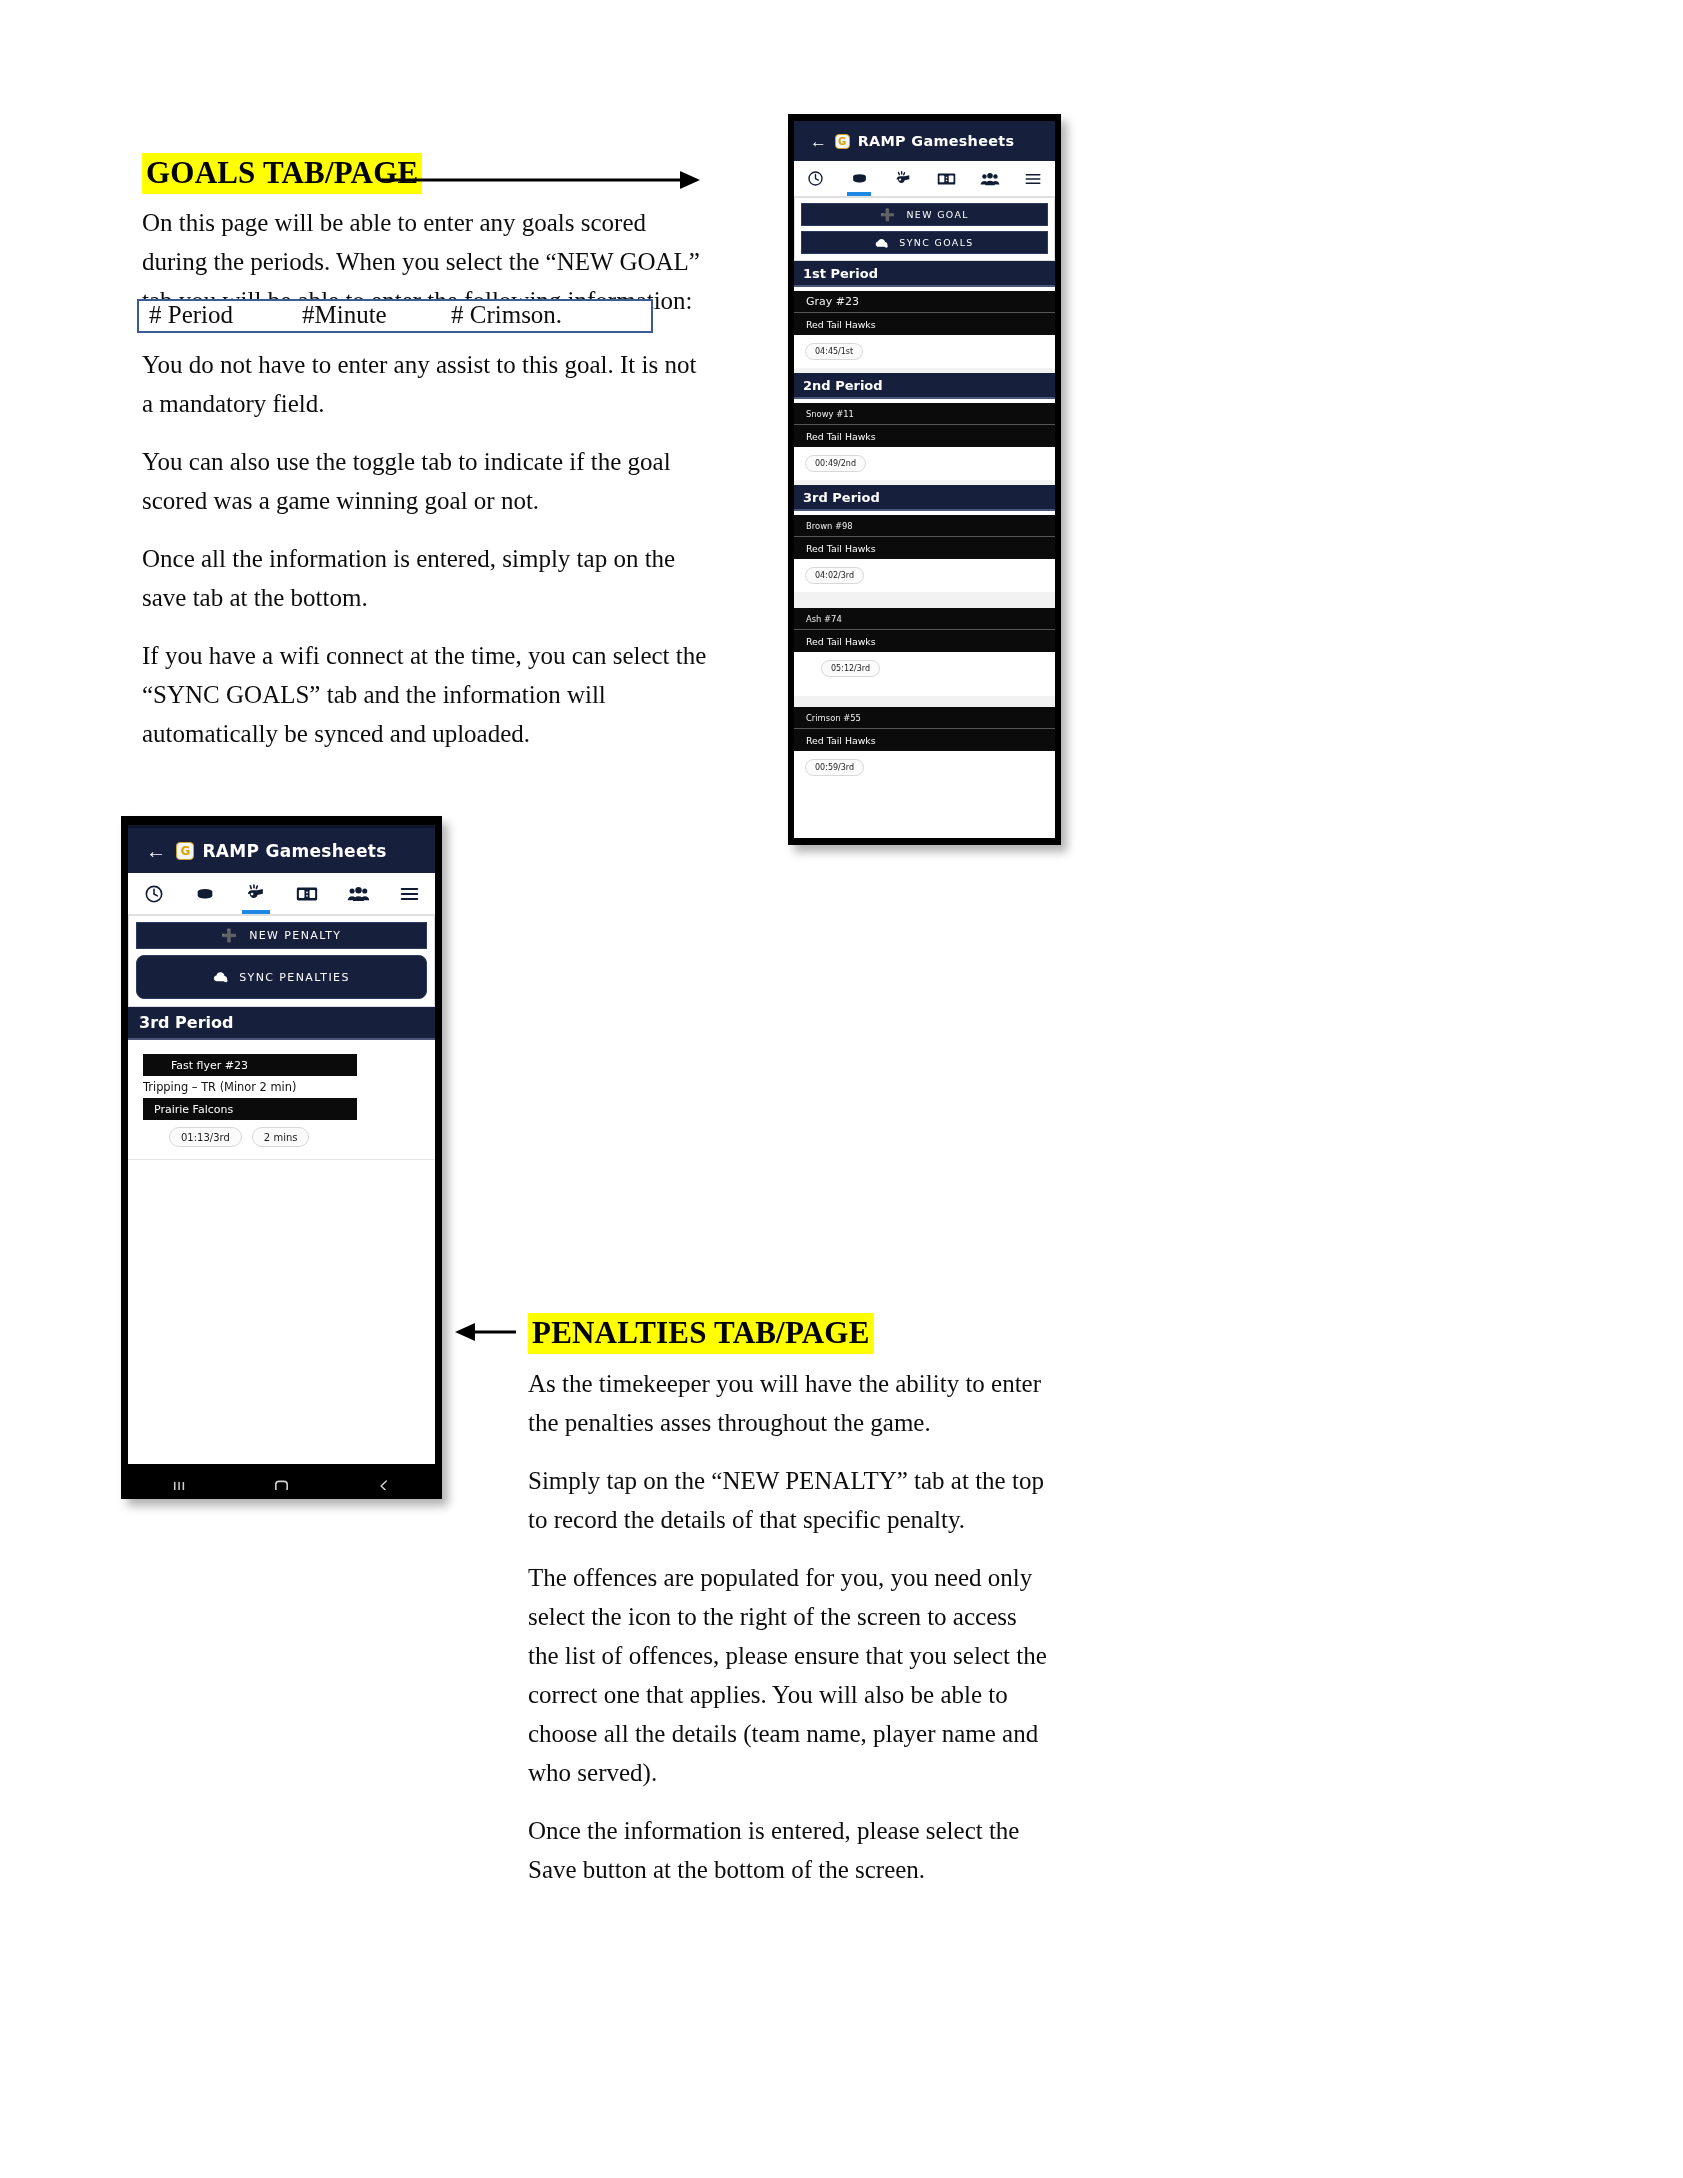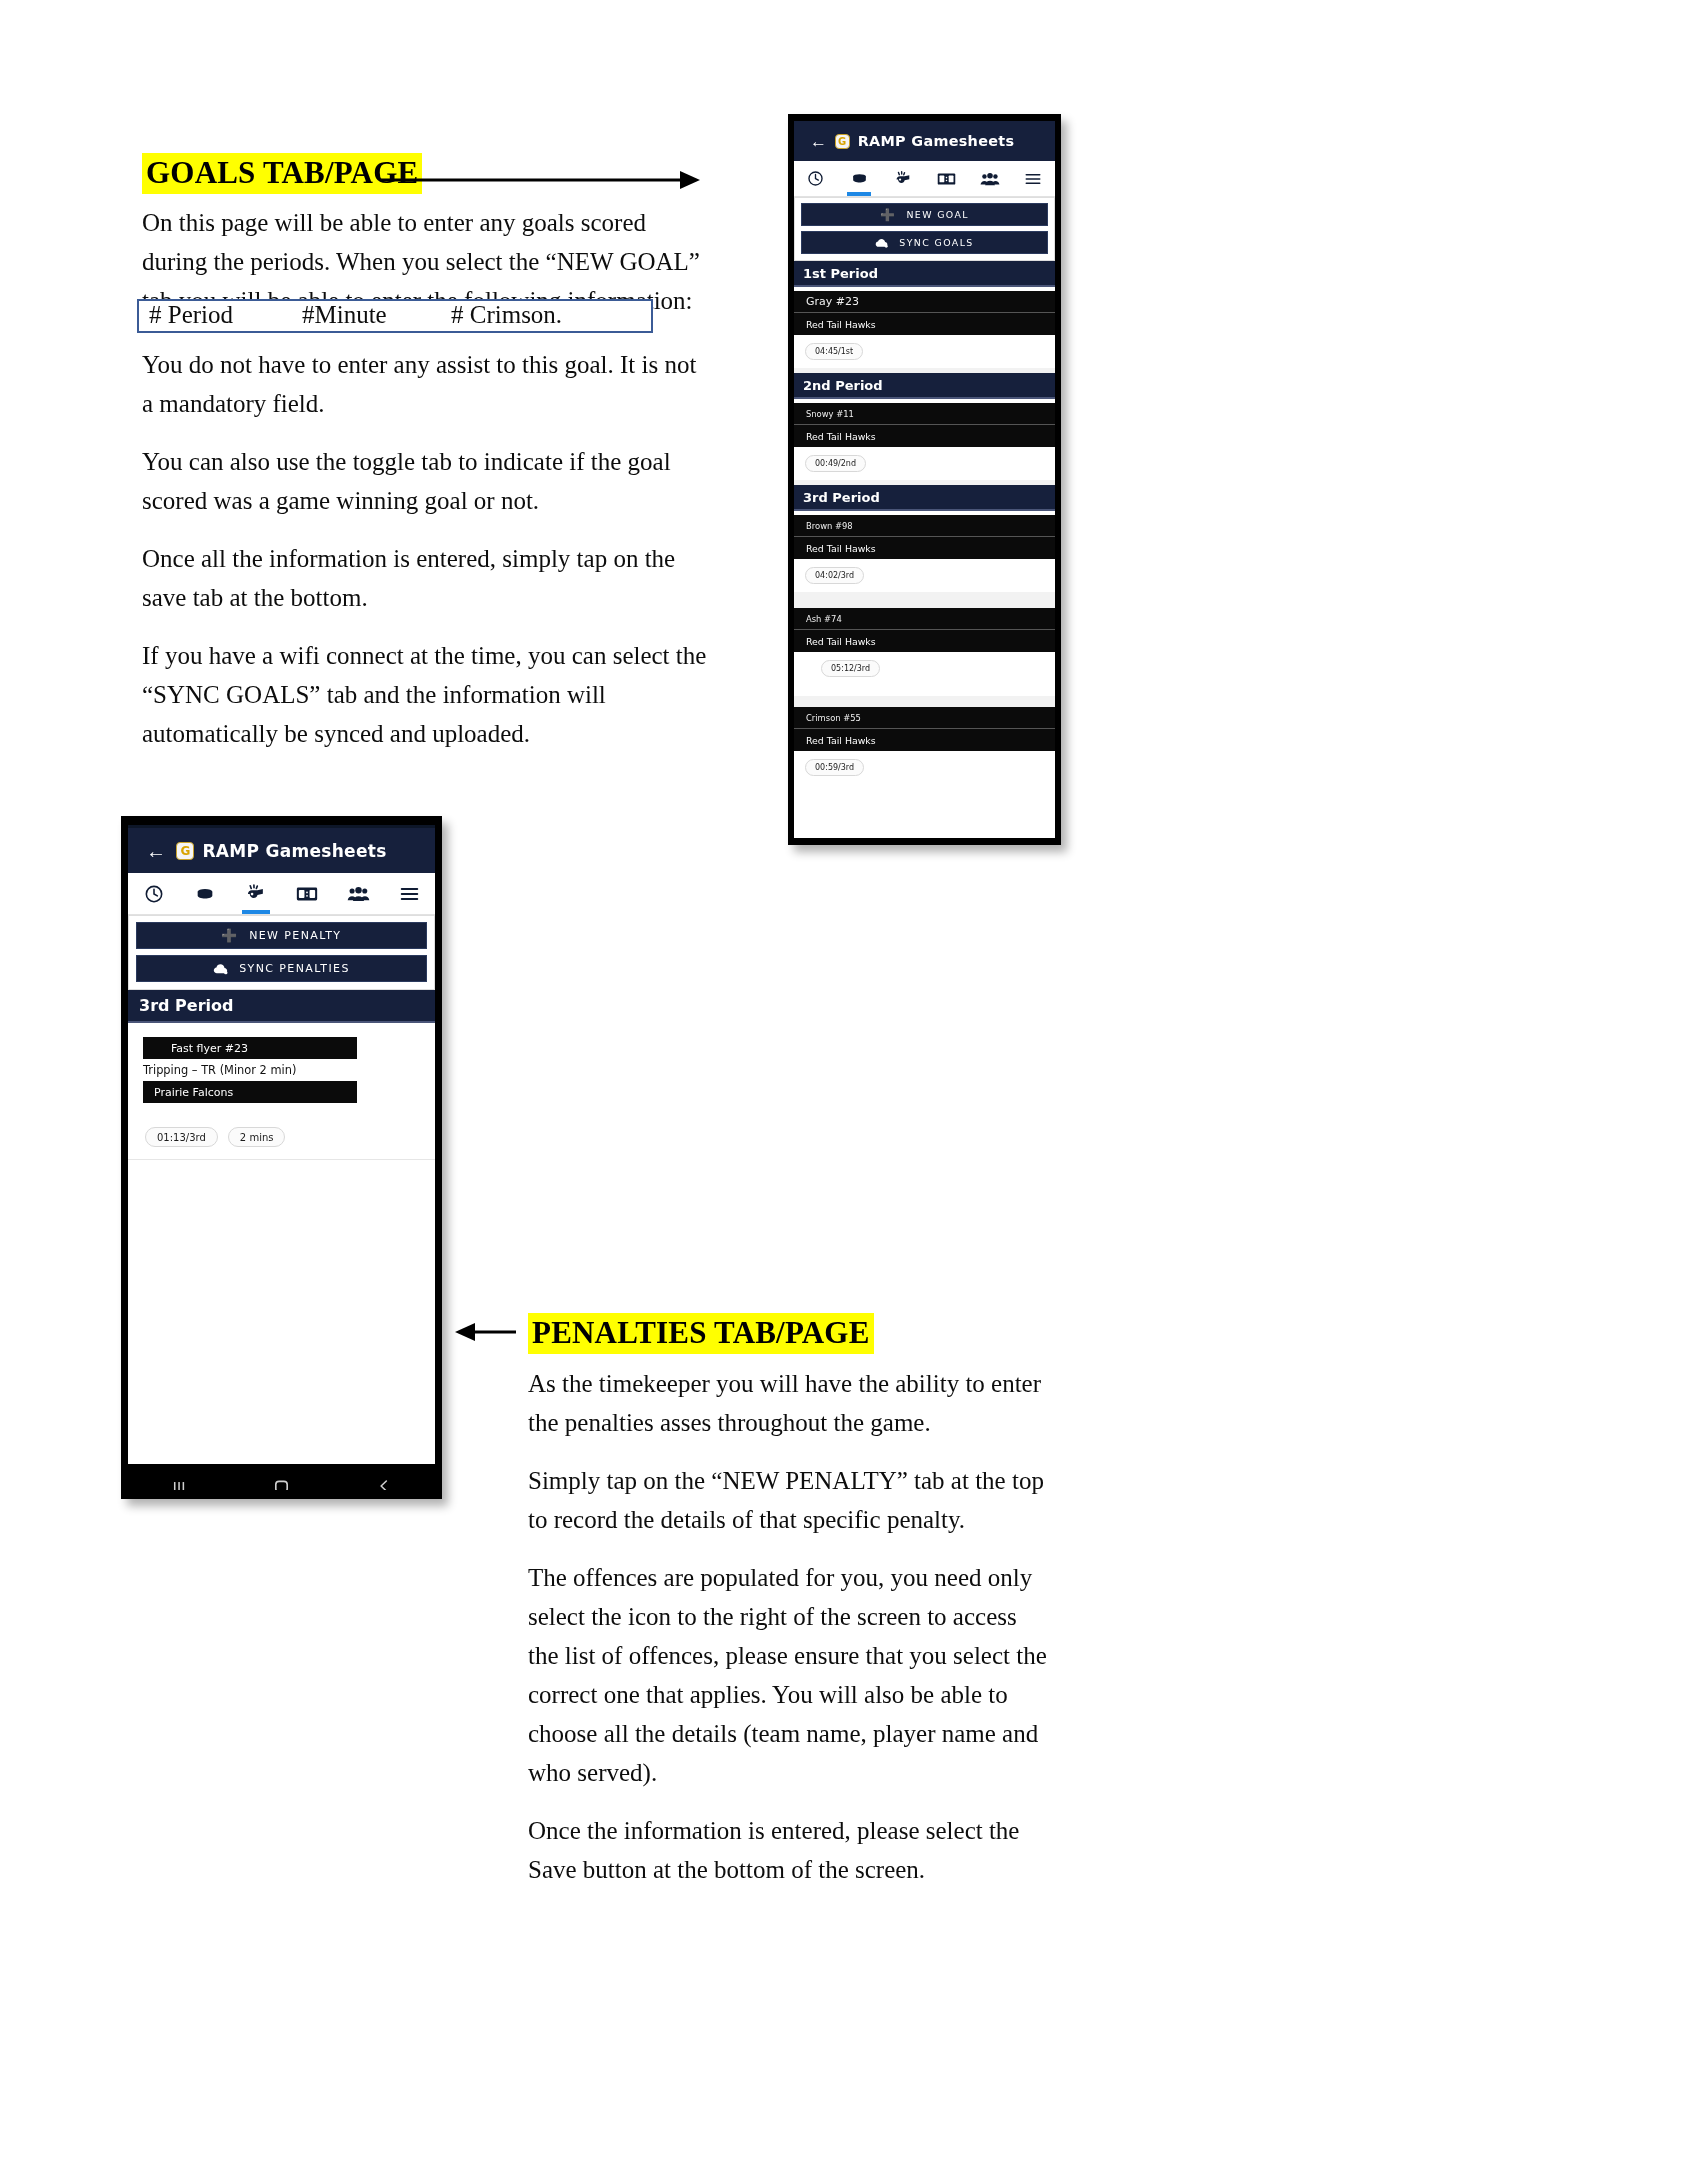--- a/index.html
+++ b/index.html
@@ -413,36 +413,36 @@
           </svg>
 
         </div>
       </div>
 
       <div class="actions" style="padding:6px 7px 7px 7px;">
         <div class="btn" style="height:27px; margin-bottom:6px;">
           <span style="font-size:13px;font-weight:bold;">➕</span>
           <span class="lbl" style="font-size:11px;text-align:right;">NEW PENALTY</span>
         </div>
-        <div class="btn" style="height:27px;">
+        <div class="btn" style="height:44px;border-radius:8px;">
           <svg width="16" height="12" viewBox="0 0 20 14">
             <path d="M5 12.4C2.6 12.4 1 10.8 1 8.7c0-1.9 1.4-3.5 3.3-3.7C4.9 2.8 6.9 1.2 9.3 1.2c2.6 0 4.8 1.9 5.1 4.4 1.9 0.2 3.3 1.7 3.3 3.6 0 2-1.7 3.2-3.9 3.2z" fill="#ffffff"></path>
             <circle cx="16" cy="11.6" r="2.1" fill="#ffffff"></circle>
           </svg>
           <span class="lbl" style="font-size:11px;">SYNC PENALTIES</span>
         </div>
       </div>
 
       <div class="period-band" style="height:33px; padding-left:11px; font-size:16px;">3rd Period</div>
 
       <div class="pen-card" style="padding:14px 0 0 0;">
         <div class="pen-bar" style="height:22px; width:214px; margin-left:15px; padding-left:28px; font-size:11px;">Fast flyer #23</div>
         <div class="pen-desc" style="height:22px; padding-left:15px; font-size:11.4px;">Tripping – TR (Minor 2 min)</div>
         <div class="pen-bar" style="height:22px; width:214px; margin-left:15px; padding-left:11px; font-size:11px;">Prairie Falcons</div>
-        <div class="pen-chips" style="padding:24px 0 0 17px;">
+        <div class="pen-chips" style="padding:7px 0 0 17px;margin-left:24px;">
           <span class="chip" style="height:20px; padding:0 11px; font-size:10px;">01:13/3rd</span>
           <span class="chip" style="height:20px; padding:0 11px; font-size:10px;">2 mins</span>
         </div>
         <div style="height:1px; background:#e6e6e6; margin-top:12px;"></div>
       </div>
 
       <div style="height:304px; background:#ffffff;"></div>
 
       <div class="navbar" style="height:44px;">
         <div class="nav-btn">

